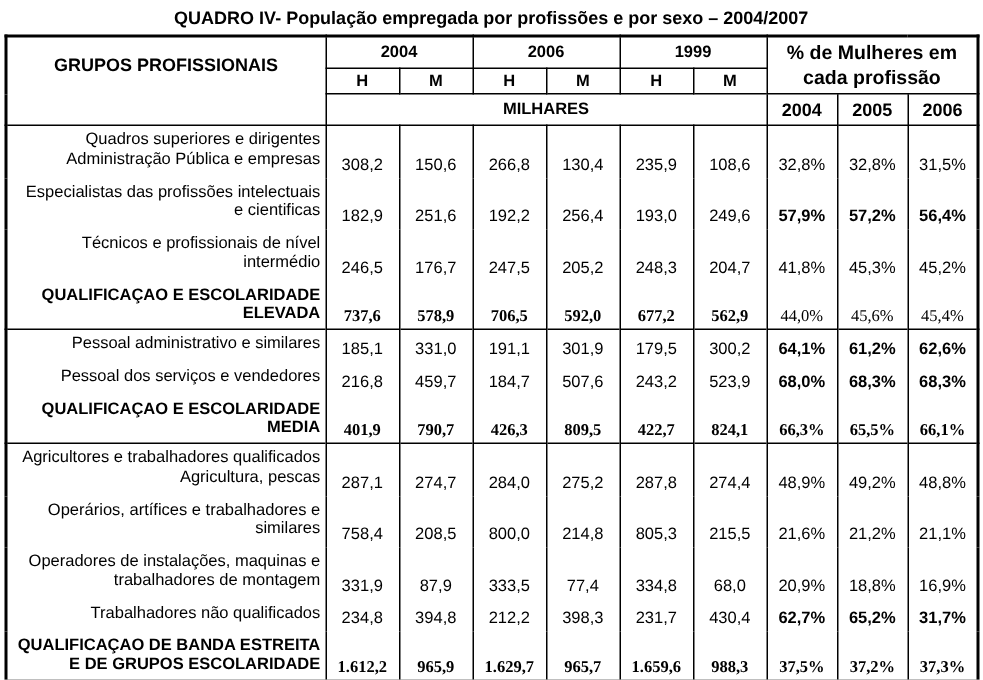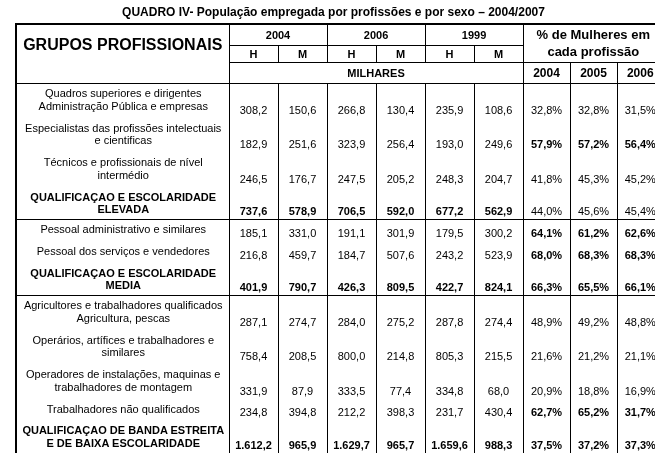--- a/index.html
+++ b/index.html
@@ -1,38 +1,38 @@
 <!DOCTYPE html>
 <html><head>
 <meta charset="utf-8">
 <style>
   html,body { margin:0; padding:0; background:#fff; color:#000;
               font-family:"Liberation Sans","DejaVu Sans",sans-serif; }
-  .page { width:655px; height:453px; box-sizing:border-box; padding:3px 0 0 12px; background:#fff; }
+  .page { width:655px; height:453px; box-sizing:border-box; padding:3px 0 0 0; background:#fff; }
   .title { font-weight:bold; font-size:12px; text-align:center; margin:2px 0 4px 0; letter-spacing:0; }
 
   table.qtable { border-collapse:collapse; table-layout:fixed; width:649px; margin-left:3px;
                  border:2px solid #000; }
 
   
   thead th { border:1px solid #000; font-weight:bold; font-size:11px; padding:2px 1px; text-align:center; }
-  th.grupos-h { font-size:16px; vertical-align:top; padding-top:11px; }
+  th.grupos-h { font-size:12px; vertical-align:top; padding-top:11px; }
   th.year-h   { padding:4px 1px; }
   th.hm-h     { padding:2px 1px; }
   th.pct-h    { font-size:13px; line-height:1.25; vertical-align:middle; }
   th.milhares-h { padding:3px 1px; }
   th.pctyear-h  { font-size:12px; padding:3px 1px; }
 
   
   tbody { border-top:1px solid #000; }
   tbody td { border-left:1px solid #000; border-right:1px solid #000; font-size:11px; }
-  td.label { text-align:center; vertical-align:top; line-height:1.16; padding:3px 3px 6px 4px; }
+  td.label { text-align:right; vertical-align:top; line-height:1.16; padding:3px 3px 6px 4px; }
   td.num, td.pct { text-align:center; vertical-align:bottom; padding:1px 1px 3px 1px; }
   tr.subtotal td.label { padding-bottom:3px; }
-  tr.subtotal td.num, tr.subtotal td.pct { padding-bottom:2px; }
+  tr.subtotal td.num, tr.subtotal td.pct { padding-bottom:2px;font-family:Liberation Serif, serif; }
   .b { font-weight:bold;margin-left:44px; }
 </style>
 </head>
 <body>
 
 <div class="page">
 
   <div class="title">QUADRO IV- População empregada por profissões e por sexo – 2004/2007</div>
 
   <table class="qtable" id="main-table">
@@ -81,21 +81,21 @@
           <td class="num">235,9</td>
           <td class="num">108,6</td>
           <td class="pct">32,8%</td>
           <td class="pct">32,8%</td>
           <td class="pct">31,5%</td>
         </tr>
         <tr>
           <td class="label">Especialistas das profissões intelectuais e cientificas</td>
           <td class="num">182,9</td>
           <td class="num">251,6</td>
-          <td class="num">323,9</td>
+          <td class="num">192,2</td>
           <td class="num">256,4</td>
           <td class="num">193,0</td>
           <td class="num">249,6</td>
           <td class="pct b">57,9%</td>
           <td class="pct b">57,2%</td>
           <td class="pct b">56,4%</td>
         </tr>
         <tr>
           <td class="label">Técnicos e profissionais de nível intermédio</td>
           <td class="num">246,5</td>
@@ -202,21 +202,21 @@
           <td class="num">394,8</td>
           <td class="num">212,2</td>
           <td class="num">398,3</td>
           <td class="num">231,7</td>
           <td class="num">430,4</td>
           <td class="pct b">62,7%</td>
           <td class="pct b">65,2%</td>
           <td class="pct b">31,7%</td>
         </tr>
         <tr class="subtotal">
-          <td class="label b">QUALIFICAÇAO DE BANDA ESTREITA E DE BAIXA ESCOLARIDADE</td>
+          <td class="label b">QUALIFICAÇAO DE BANDA ESTREITA E DE GRUPOS ESCOLARIDADE</td>
           <td class="num b">1.612,2</td>
           <td class="num b">965,9</td>
           <td class="num b">1.629,7</td>
           <td class="num b">965,7</td>
           <td class="num b">1.659,6</td>
           <td class="num b">988,3</td>
           <td class="pct b">37,5%</td>
           <td class="pct b">37,2%</td>
           <td class="pct b">37,3%</td>
         </tr>

